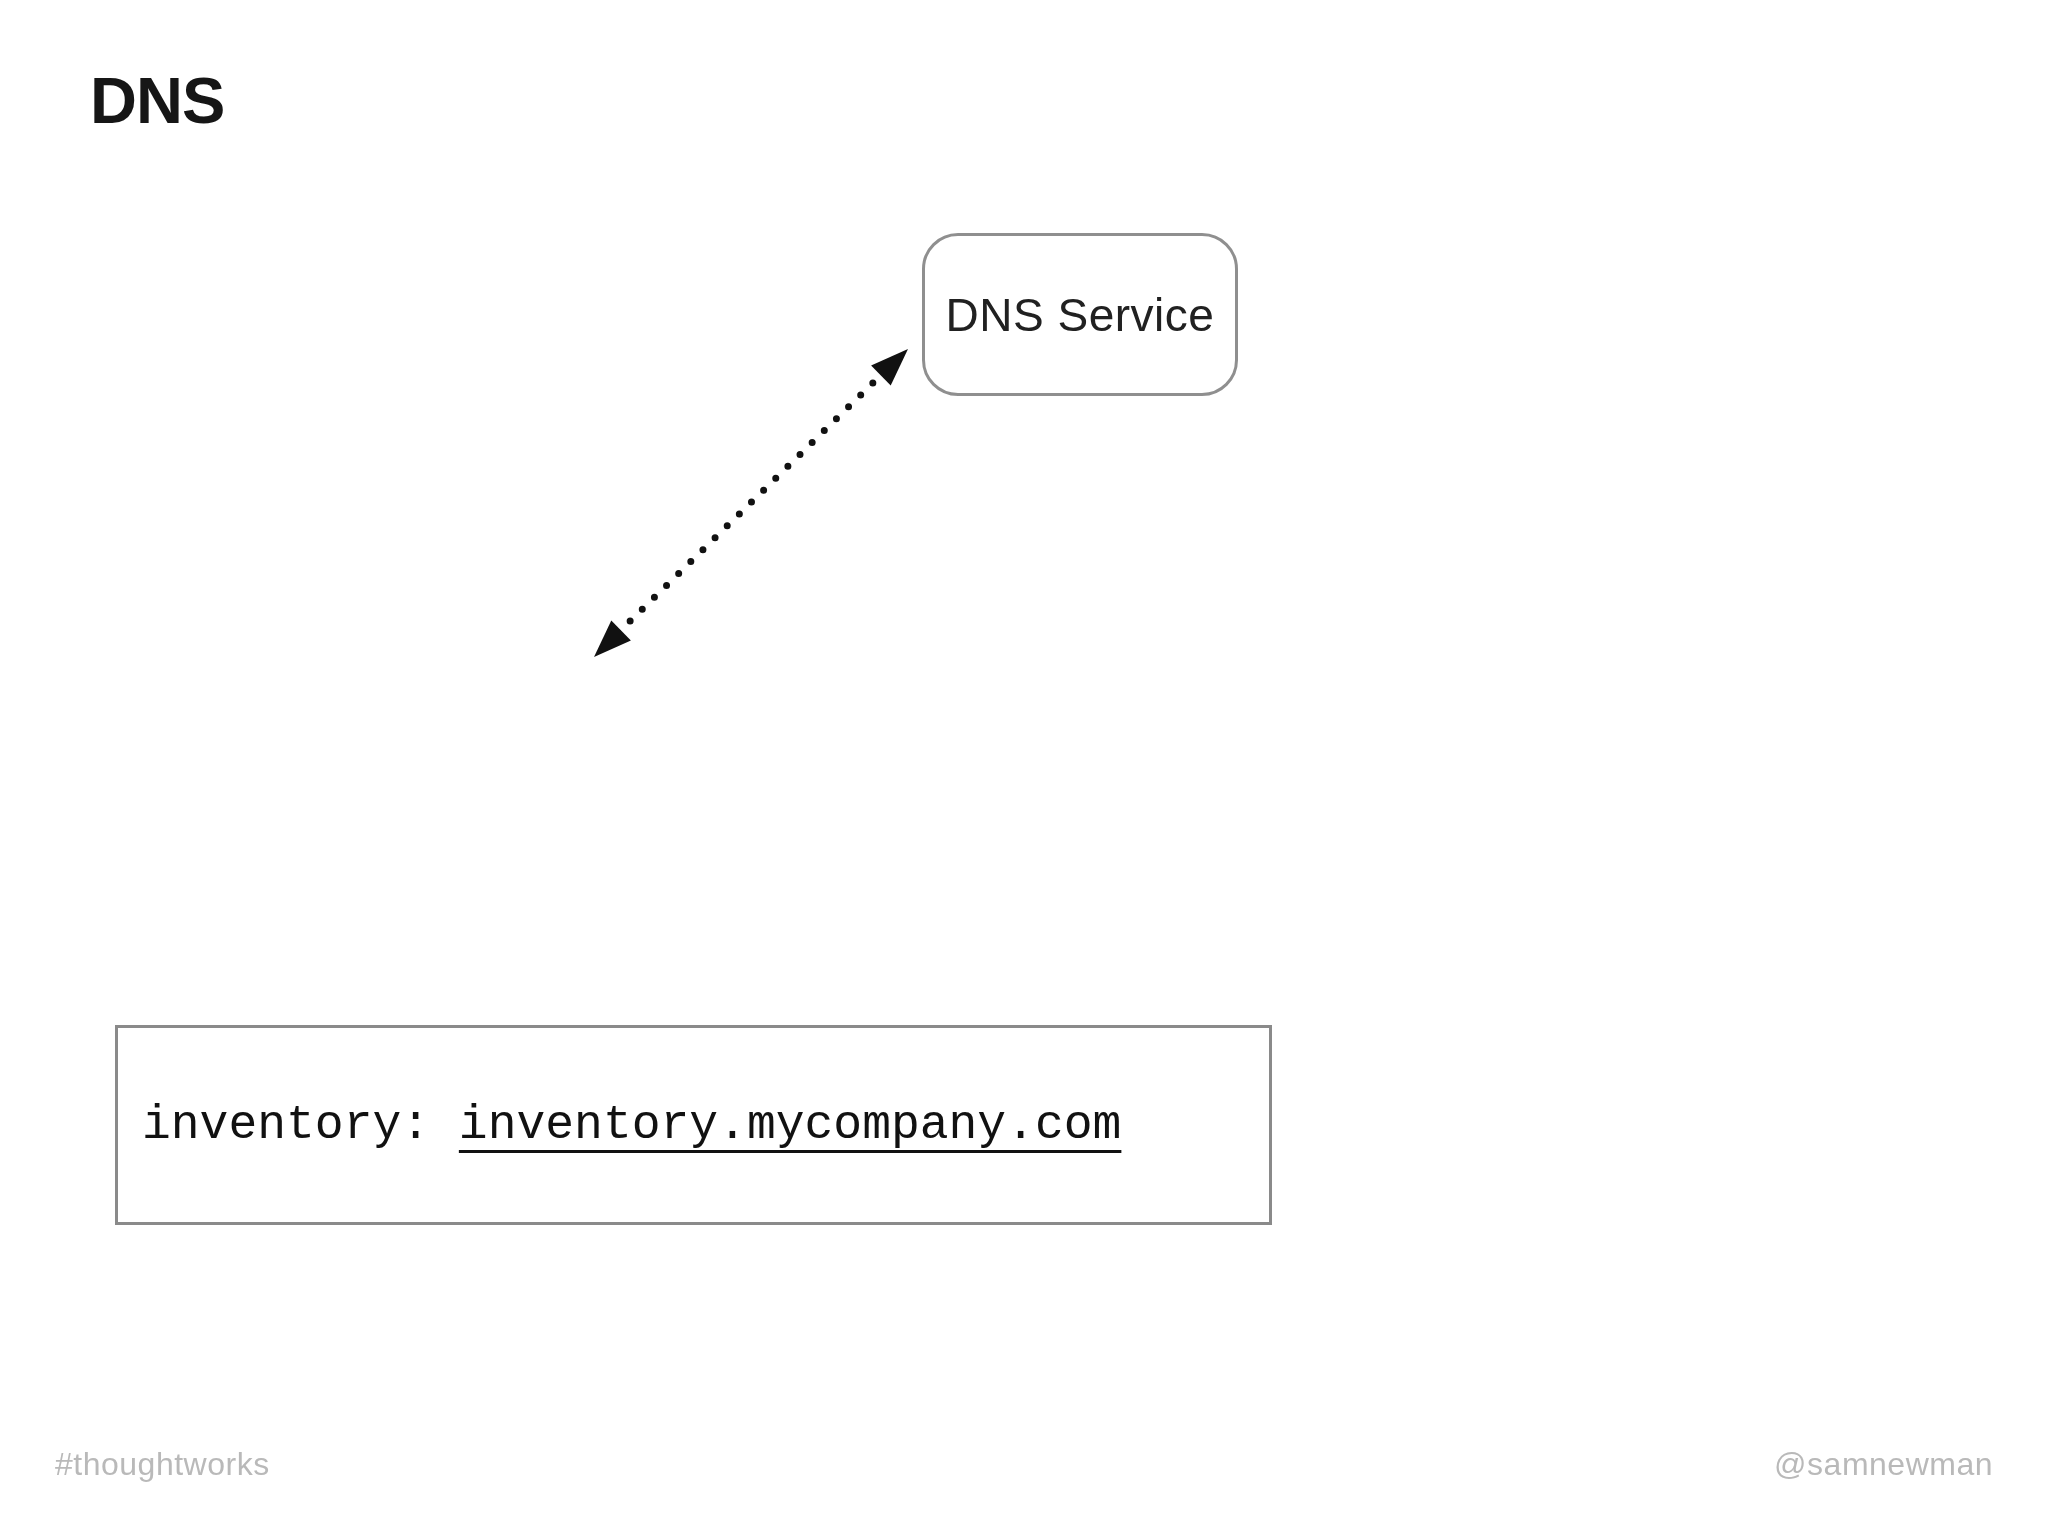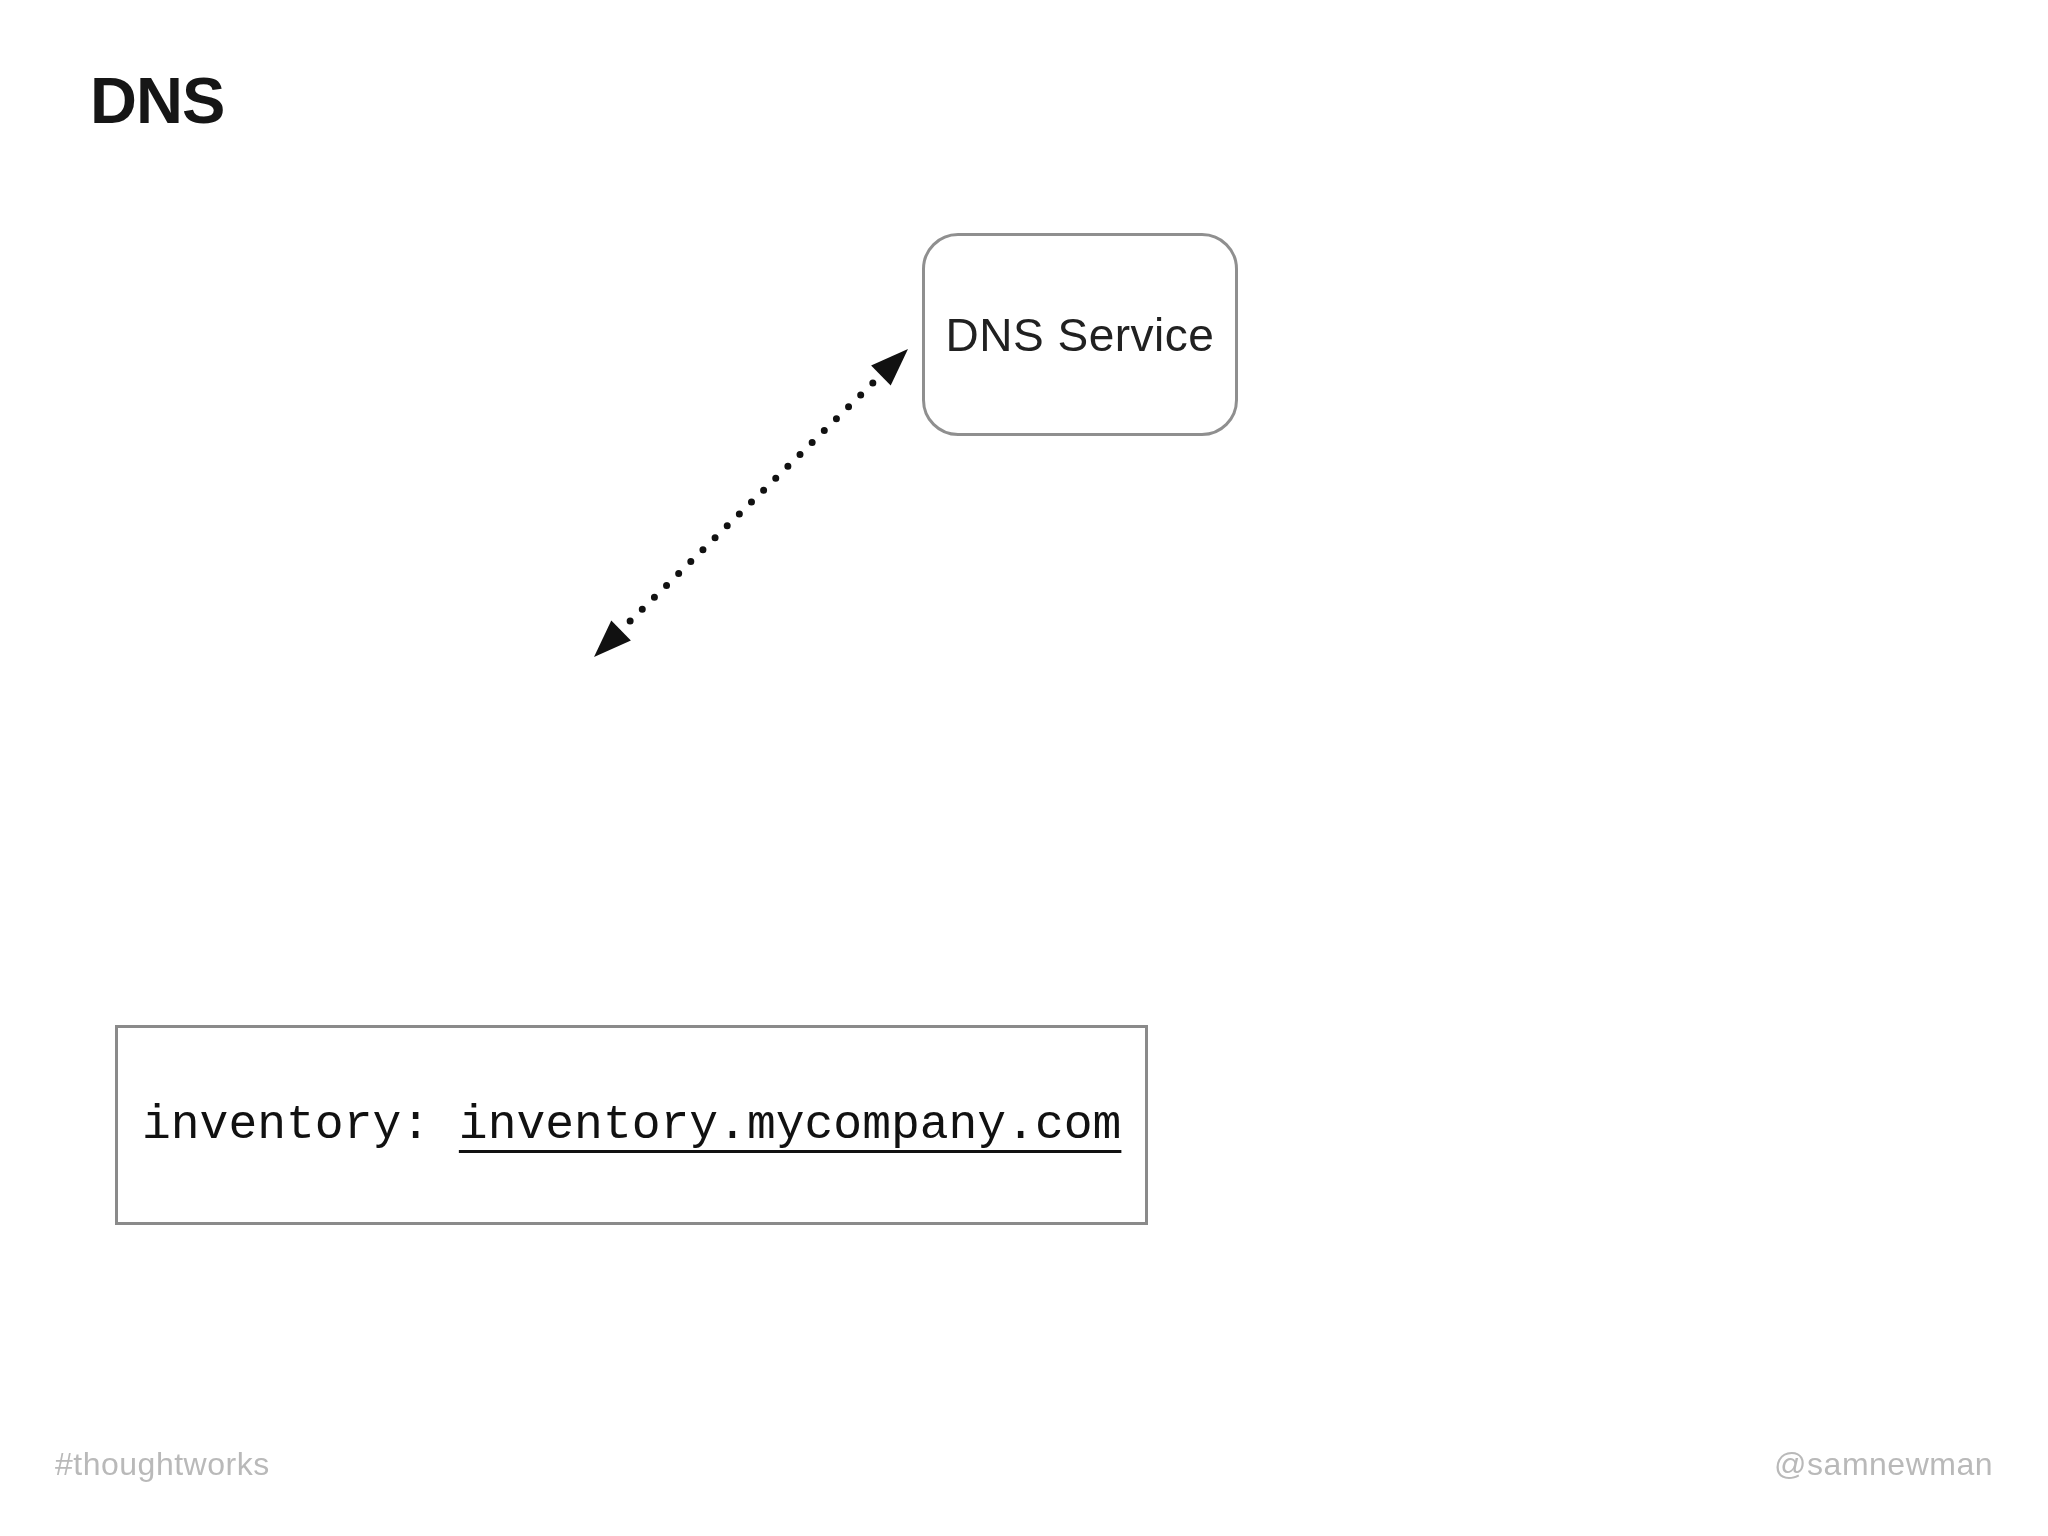--- a/index.html
+++ b/index.html
@@ -22,21 +22,21 @@
     background:var(--background);
     overflow:hidden;
   }
   .slide-title{
     position:absolute;left:90px;top:68px;
     font-size:65px;line-height:1;font-weight:800;
     letter-spacing:-1px;color:var(--title-text);
   }
   .dns-service-box{
     position:absolute;left:922px;top:233px;
-    width:316px;height:203px;
+    width:316px;height:163px;
     border:3px solid var(--box-border);
     border-radius:36px;
     display:flex;align-items:center;justify-content:center;
     background:var(--background);
   }
   .node-label{
     font-size:46px;font-weight:300;color:var(--node-text);
     letter-spacing:0.5px;
   }
   .hex-node{
@@ -47,21 +47,21 @@
   .hex-node svg{position:absolute;left:0;top:0;}
   .hex-label{
     position:absolute;left:0;top:0;width:100%;height:100%;
     display:flex;align-items:center;justify-content:center;
   }
   .arrow-svg{
     position:absolute;left:560px;top:320px;
   }
   .record-box{
     position:absolute;left:115px;top:1025px;
-    width:1033px;height:200px;
+    width:1157px;height:200px;
     border:3px solid var(--record-border);
     display:flex;align-items:center;
     padding-left:24px;
     background:var(--background);
   }
   .record-text{
     font-family:"Liberation Mono",monospace;
     font-size:48px;color:var(--record-text);
     white-space:pre;
   }

